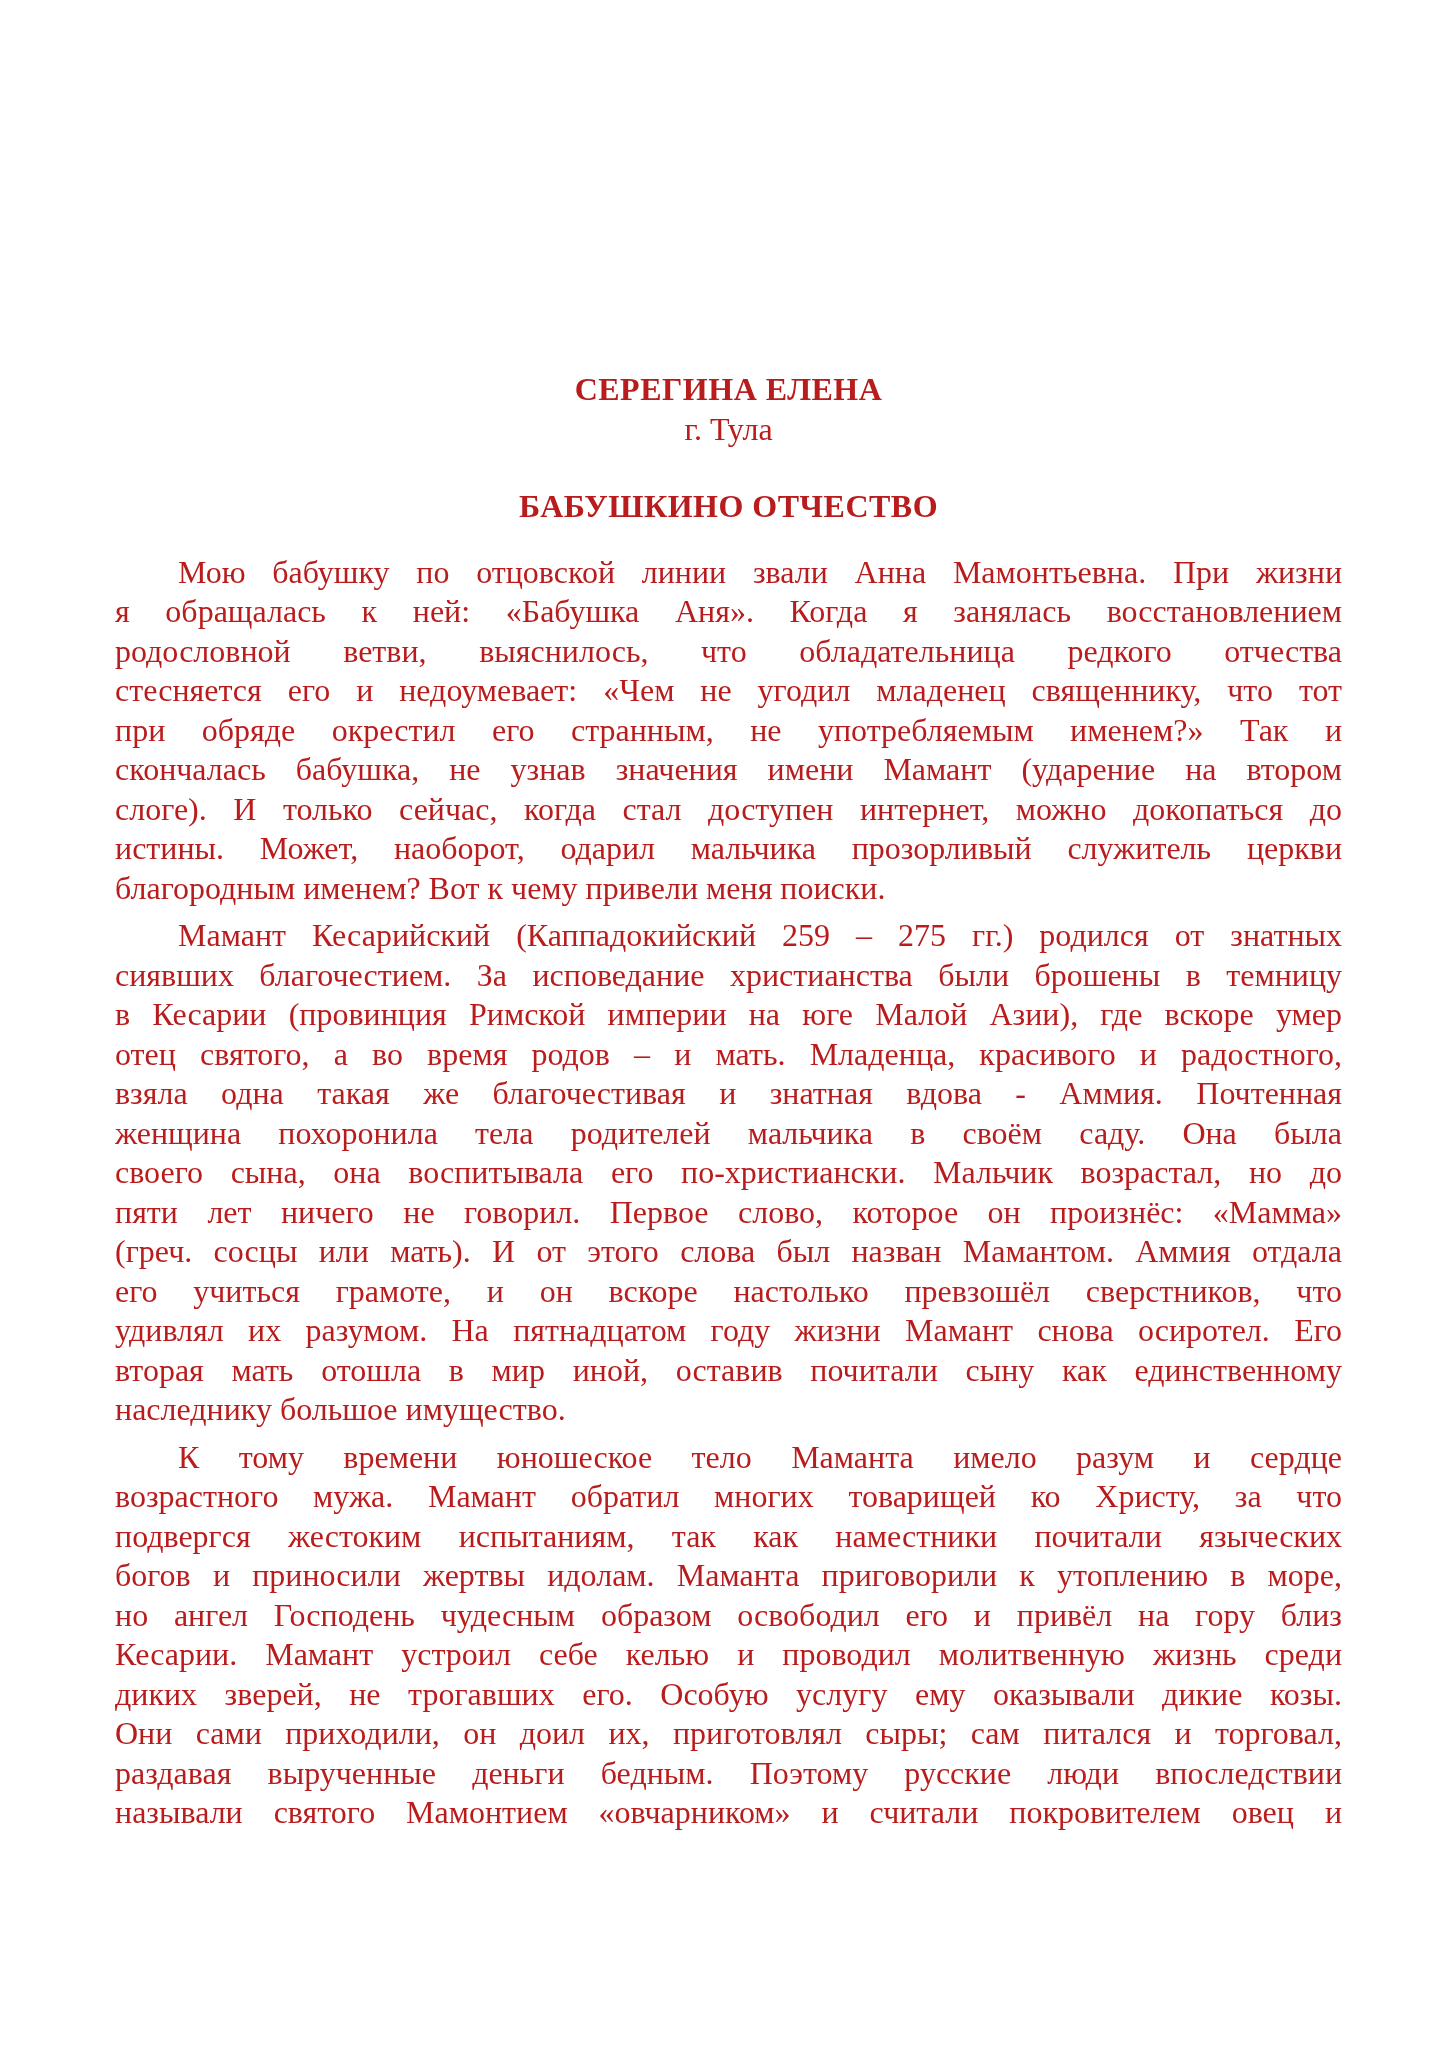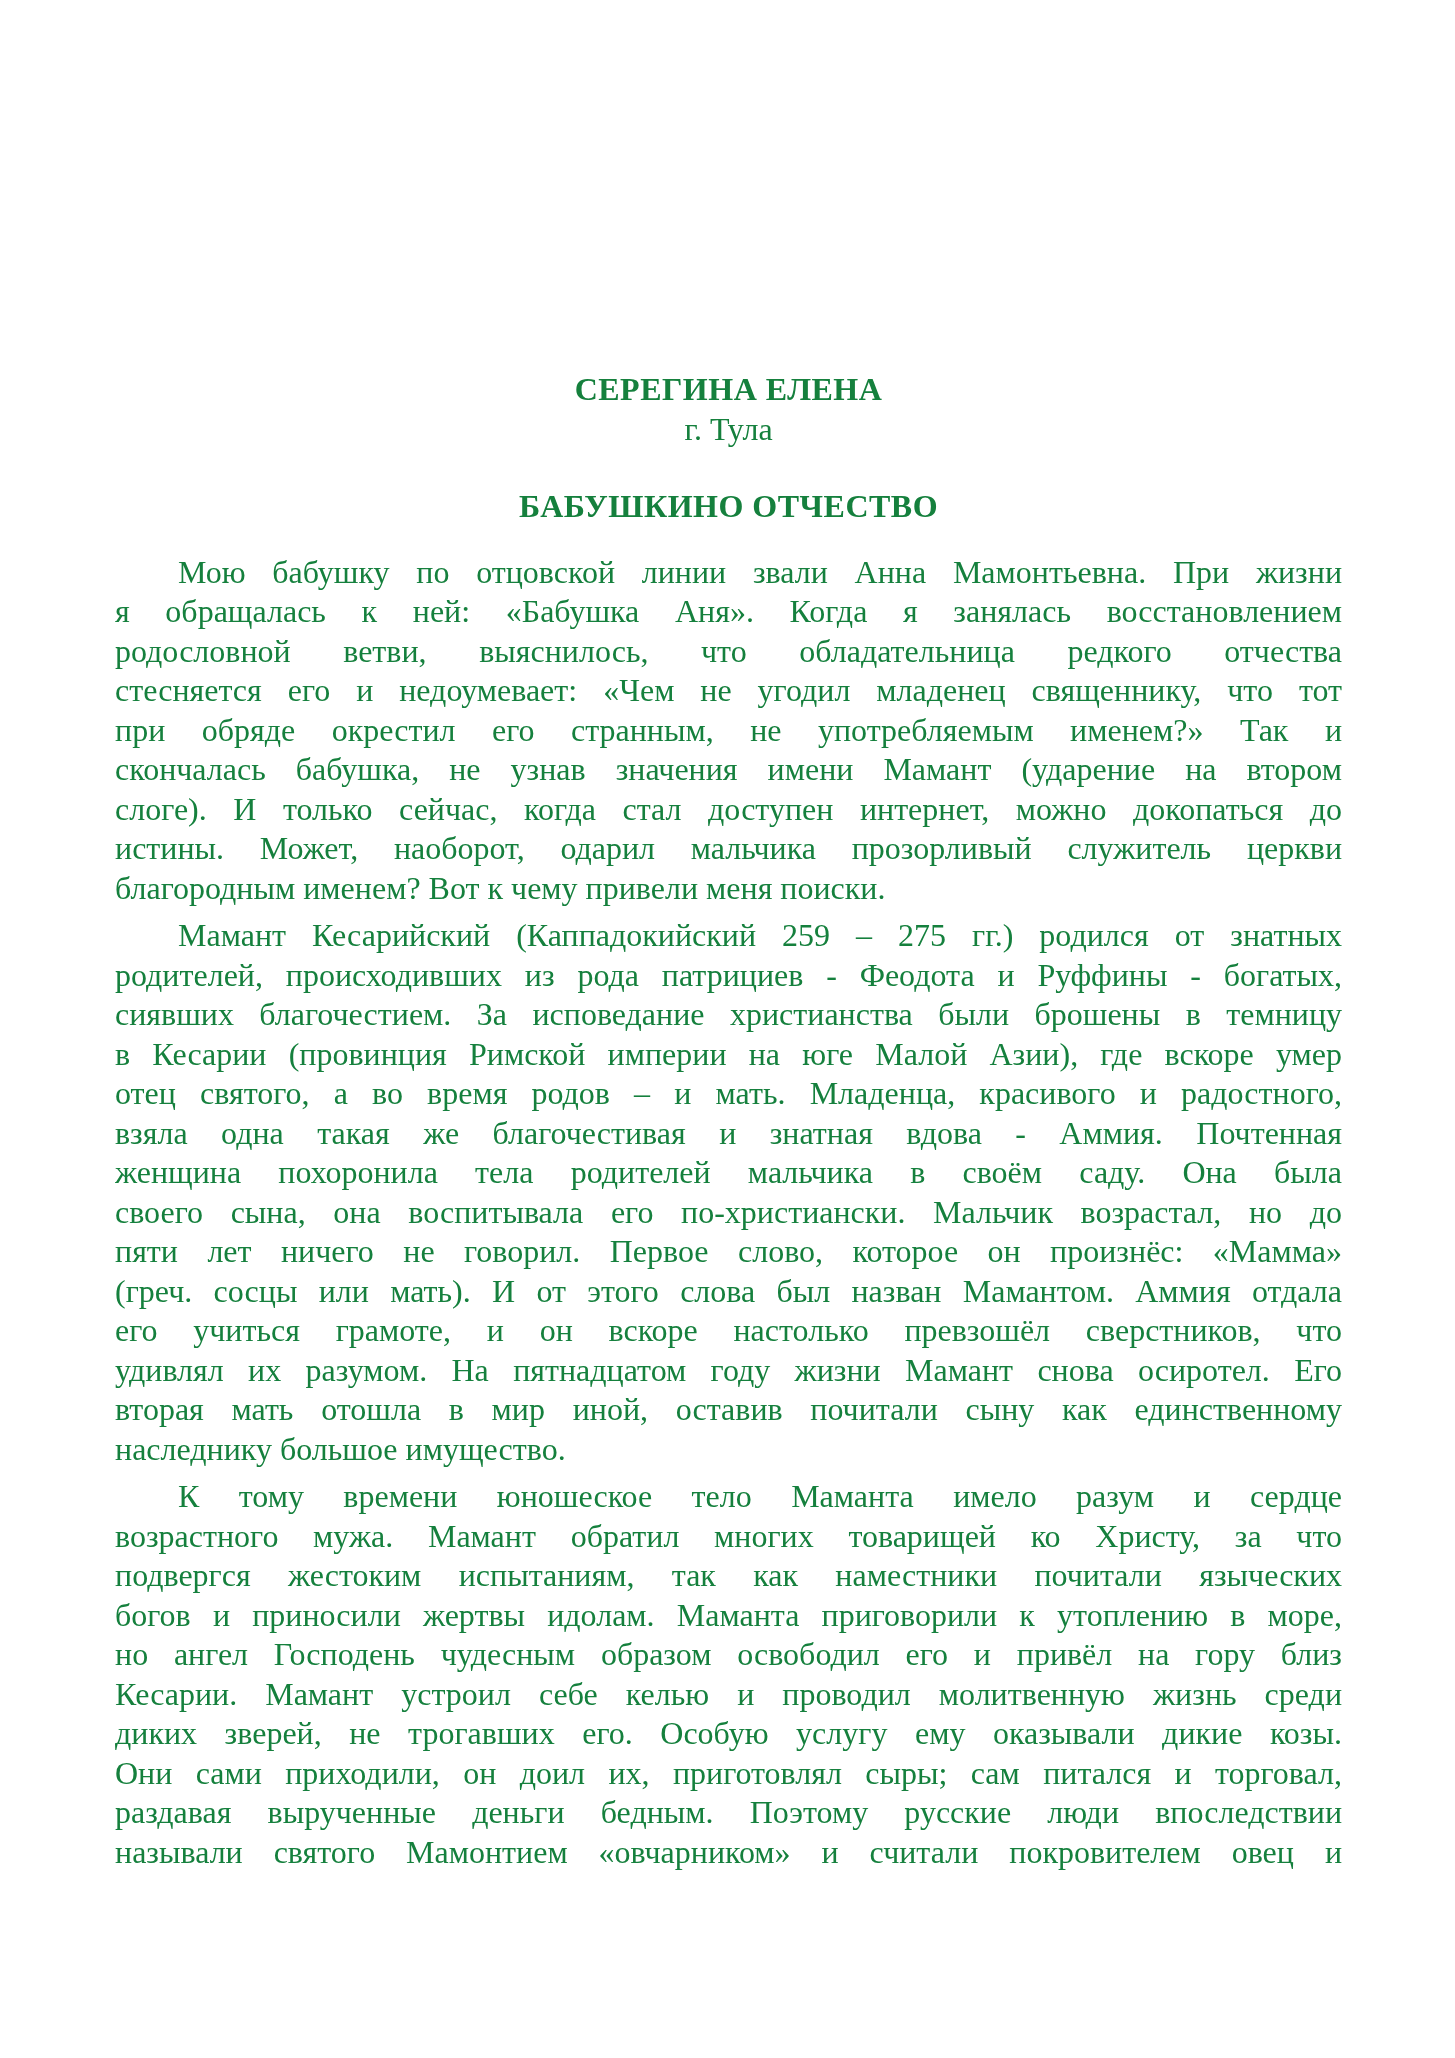--- a/index.html
+++ b/index.html
@@ -7,21 +7,21 @@
   body {
     width: 1455px;
     height: 2058px;
     background: #ffffff;
   }
   .page {
     position: relative;
     width: 1455px;
     height: 2058px;
     background: #ffffff;
-    color: #15803d;
+    color: #b91c1c;
     font-family: "Liberation Serif", "DejaVu Serif", serif;
     padding: 370px 105px 16px 107px;
     overflow: hidden;
   }
   .heading {
     font-size: 32px;
     line-height: 39.5px;
     text-align: center;
     font-weight: 700;
     letter-spacing: 0.5px;
@@ -60,21 +60,20 @@
       <div class="line">родословной ветви, выяснилось, что обладательница редкого отчества</div>
       <div class="line">стесняется его и недоумевает: «Чем не угодил младенец священнику, что тот</div>
       <div class="line">при обряде окрестил его странным, не употребляемым именем?» Так и</div>
       <div class="line">скончалась бабушка, не узнав значения имени Мамант (ударение на втором</div>
       <div class="line">слоге). И только сейчас, когда стал доступен интернет, можно докопаться до</div>
       <div class="line">истины. Может, наоборот, одарил мальчика прозорливый служитель церкви</div>
       <div class="line last">благородным именем? Вот к чему привели меня поиски.</div>
     </div>
   <div class="para">
       <div class="line first">Мамант Кесарийский (Каппадокийский 259 – 275 гг.) родился от знатных</div>
-      <div class="line">родителей, происходивших из рода патрициев - Феодота и Руффины - богатых,</div>
       <div class="line">сиявших благочестием. За исповедание христианства были брошены в темницу</div>
       <div class="line">в Кесарии (провинция Римской империи на юге Малой Азии), где вскоре умер</div>
       <div class="line">отец святого, а во время родов – и мать. Младенца, красивого и радостного,</div>
       <div class="line">взяла одна такая же благочестивая и знатная вдова - Аммия. Почтенная</div>
       <div class="line">женщина похоронила тела родителей мальчика в своём саду. Она была</div>
       <div class="line">своего сына, она воспитывала его по-христиански. Мальчик возрастал, но до</div>
       <div class="line">пяти лет ничего не говорил. Первое слово, которое он произнёс: «Мамма»</div>
       <div class="line">(греч. сосцы или мать). И от этого слова был назван Мамантом. Аммия отдала</div>
       <div class="line">его учиться грамоте, и он вскоре настолько превзошёл сверстников, что</div>
       <div class="line">удивлял их разумом. На пятнадцатом году жизни Мамант снова осиротел. Его</div>

